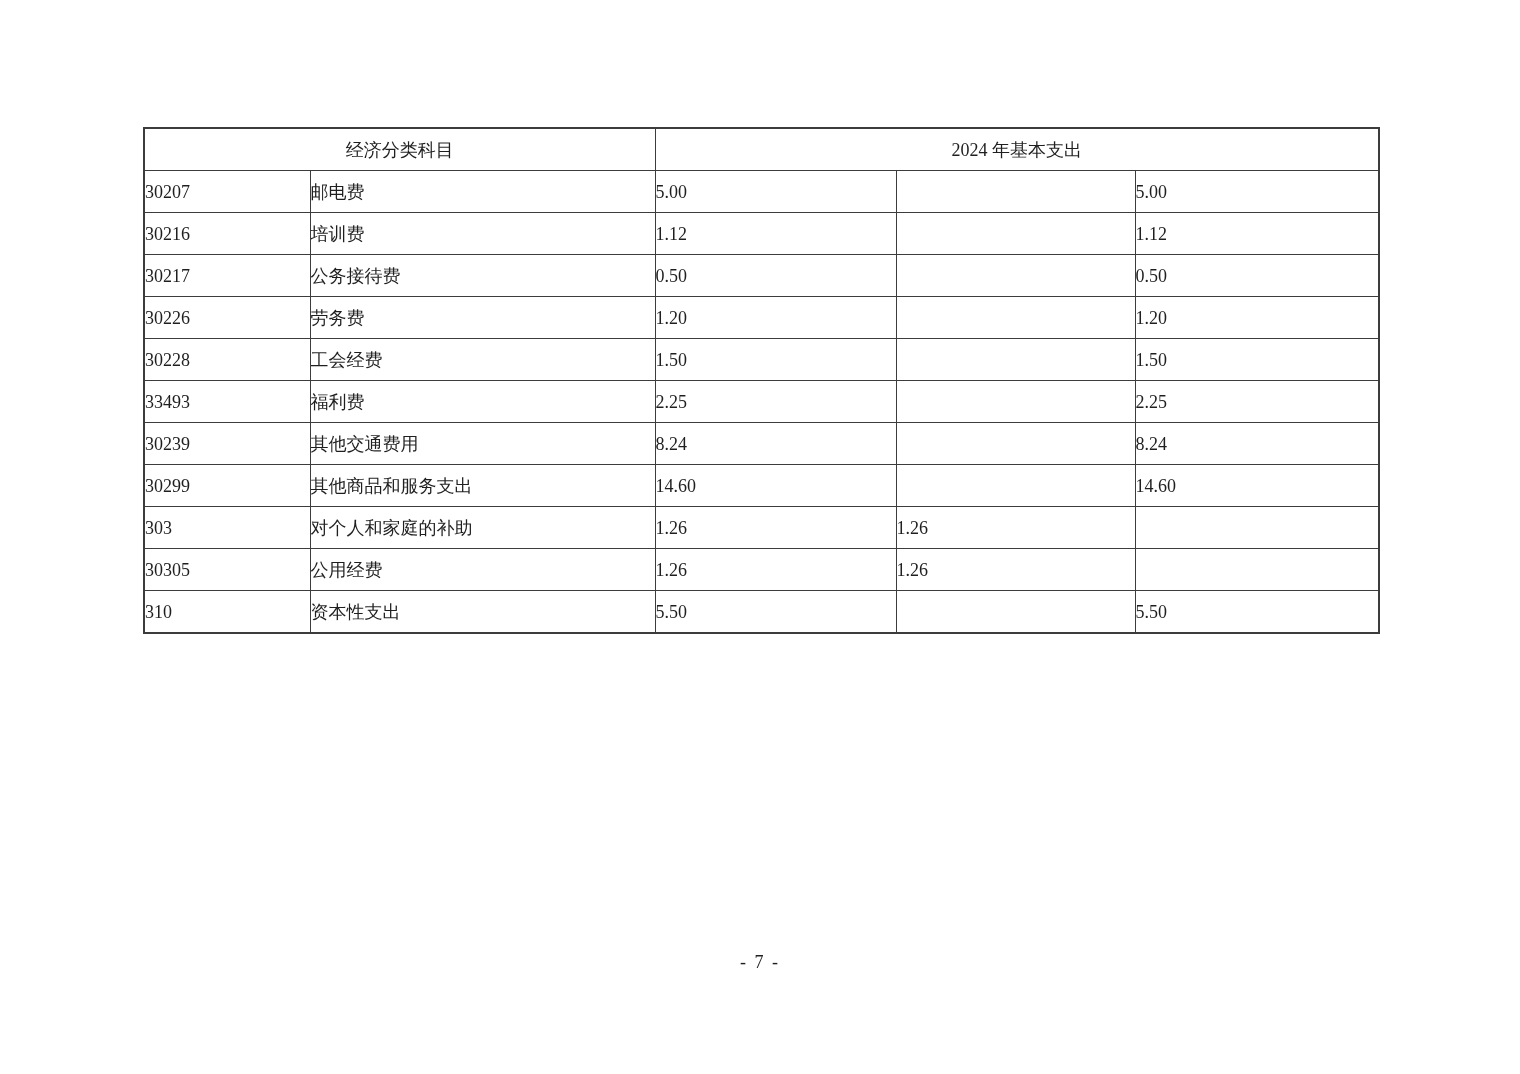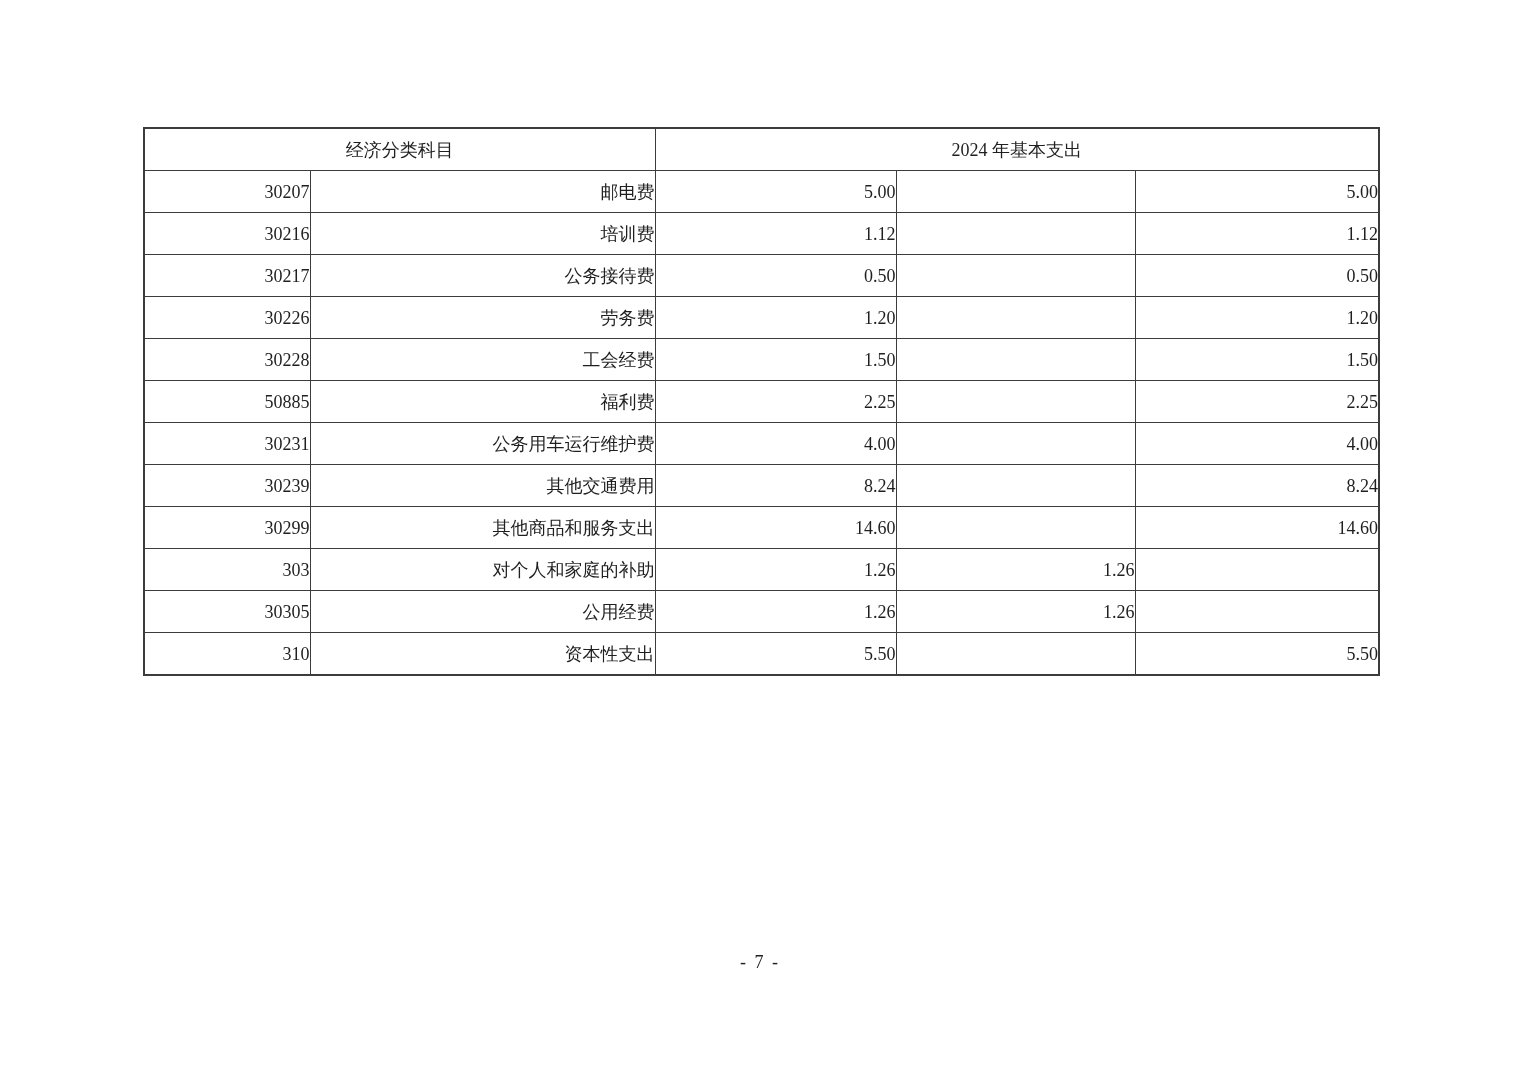--- a/index.html
+++ b/index.html
@@ -34,26 +34,26 @@
     padding: 0;
     height: 41px;
     overflow: hidden;
     white-space: nowrap;
     vertical-align: middle;
   }
   table.budget-table th {
     text-align: center;
   }
   td.code, td.name {
-    text-align: right;
+    text-align: left;
   }
   td.lv1 { padding-left: 8px; }
   td.lv2 { padding-left: 18px; }
   td.num {
-    text-align: right;
+    text-align: left;
     padding-right: 12px;
   }
   .page-number {
     position: absolute;
     left: 0;
     top: 952px;
     width: 100%;
     text-align: center;
     font-size: 18px;
     letter-spacing: 2px;
@@ -109,32 +109,25 @@
         <td class="num">1.20</td>
       </tr>
       <tr>
         <td class="code lv2">30228</td>
         <td class="name lv2">工会经费</td>
         <td class="num">1.50</td>
         <td class="num"></td>
         <td class="num">1.50</td>
       </tr>
       <tr>
-        <td class="code lv2">50885</td>
+        <td class="code lv2">33493</td>
         <td class="name lv2">福利费</td>
         <td class="num">2.25</td>
         <td class="num"></td>
         <td class="num">2.25</td>
-      </tr>
-      <tr>
-        <td class="code lv2">30231</td>
-        <td class="name lv2">公务用车运行维护费</td>
-        <td class="num">4.00</td>
-        <td class="num"></td>
-        <td class="num">4.00</td>
       </tr>
       <tr>
         <td class="code lv2">30239</td>
         <td class="name lv2">其他交通费用</td>
         <td class="num">8.24</td>
         <td class="num"></td>
         <td class="num">8.24</td>
       </tr>
       <tr>
         <td class="code lv2">30299</td>

